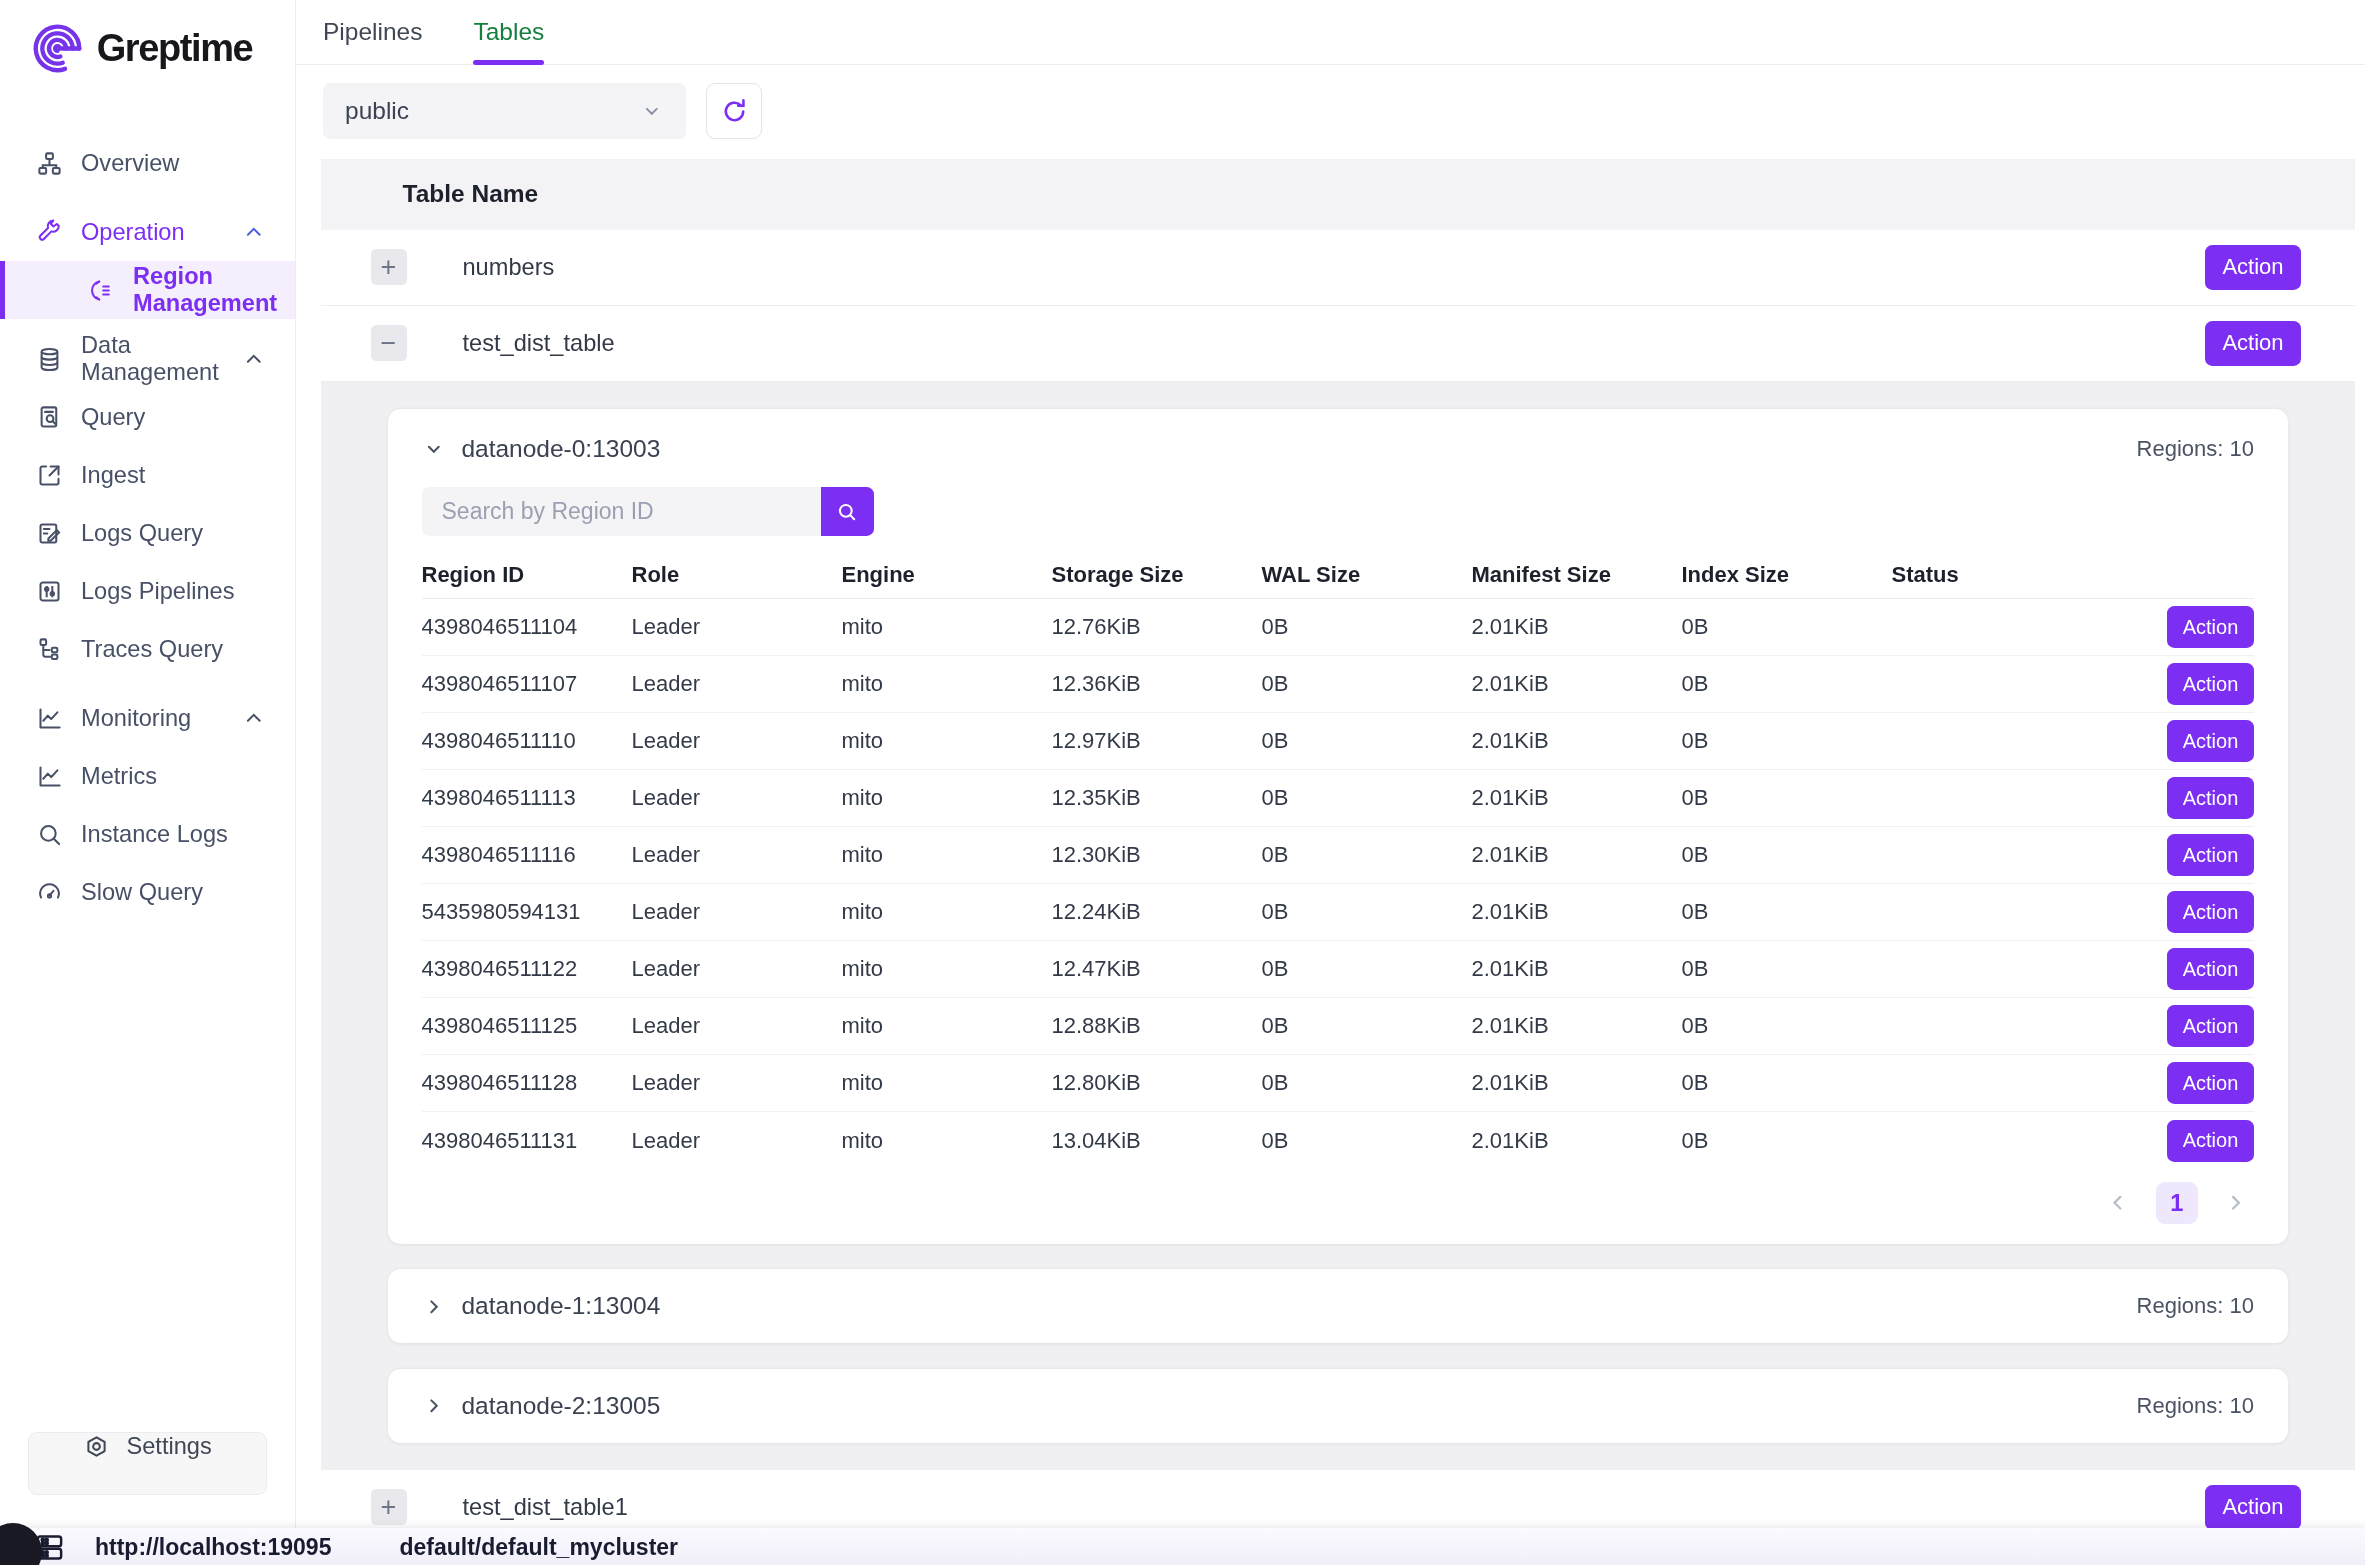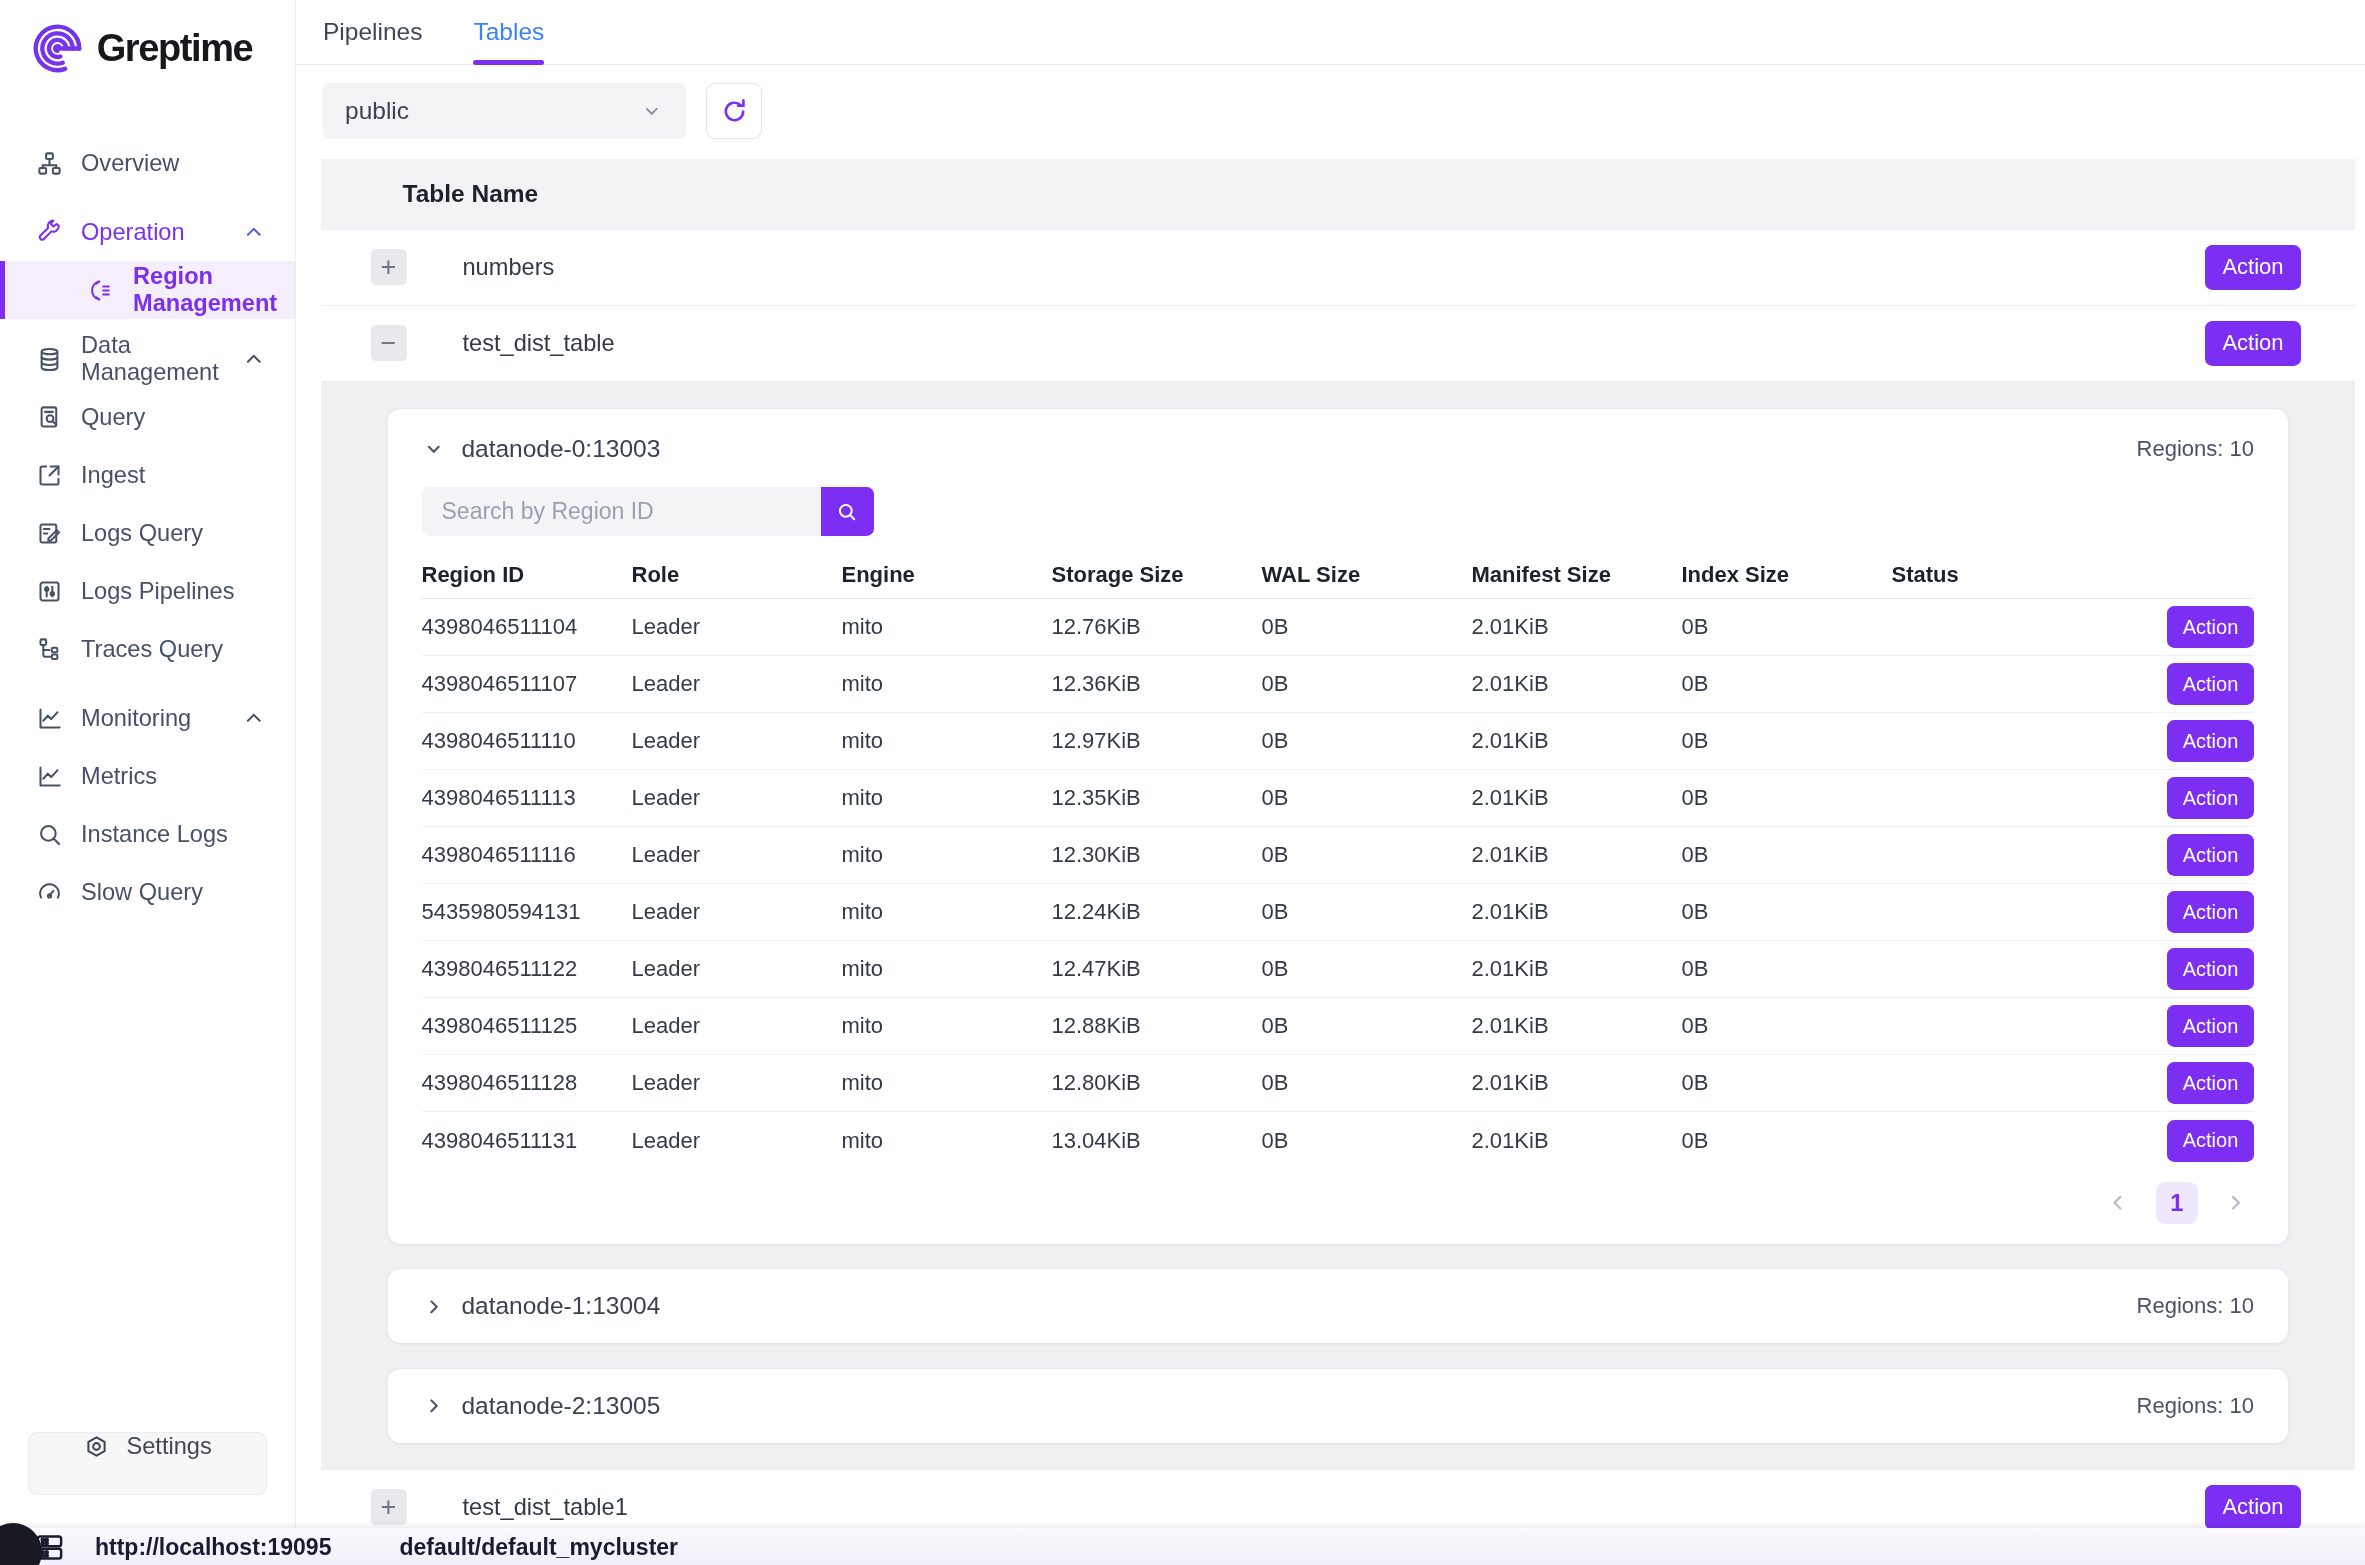--- a/index.html
+++ b/index.html
@@ -19,21 +19,21 @@
   .nav-item.sub { padding-left:36px; }
   .nav-item.purple { color:#7c2ff2; font-weight:normal; }
   .nav-item.purple .chev { color:#4b5fe0; }
   .nav-item.active { background:#f5effd; border-left:5.4px solid #7c2ff2; padding-left:83px; color:#7c2ff2; font-weight:bold; }
   .settings-btn { position:absolute; left:28px; bottom:71px; width:239px; height:63px; background:#f7f7f8; border:0.9px solid #ececf0; border-radius:9px; display:flex; align-items:flex-start; justify-content:center; gap:16.3px; font-size:23.6px; color:#3f4654; cursor:pointer; }
 
   
   .main { flex:1; display:flex; flex-direction:column; position:relative; overflow:hidden; }
   .tabs { height:65px; border-bottom:0.9px solid #ececf1; display:flex; align-items:stretch; gap:51px; padding-left:27px; flex:0 0 auto; }
   .tab { display:flex; align-items:center; font-size:24.5px; color:#3f4654; position:relative; cursor:pointer; }
-  .tab.active { color:#3b82f6; }
+  .tab.active { color:#15803d; }
   .tab.active::after { content:""; position:absolute; left:0; right:0; bottom:-0.9px; height:4.5px; background:#7c2ff2; border-radius:2.7px; }
 
   .toolbar { display:flex; align-items:center; gap:20px; padding:18px 27px; flex:0 0 auto; }
   .db-select { width:363px; height:56px; background:#f4f4f6; border-radius:7.3px; display:flex; align-items:center; justify-content:space-between; padding:0 22px; font-size:24.5px; color:#3b4252; cursor:pointer; }
   .db-select .chev { color:#8b93a5; }
   .refresh-btn { width:56px; height:56px; background:#fff; border:0.9px solid #e3e3e9; border-radius:9px; display:flex; align-items:center; justify-content:center; color:#7c2ff2; cursor:pointer; }
 
   .tables-wrap { margin:1.8px 11px 0 24.5px; }
   .thead { height:71px; background:#f3f3f5; display:flex; align-items:center; padding-left:82px; font-size:24.5px; font-weight:bold; color:#1d212b; }
   .trow { height:76px; background:#fff; border-bottom:0.9px solid #ededf0; display:flex; align-items:center; padding-left:50px; gap:56px; }

